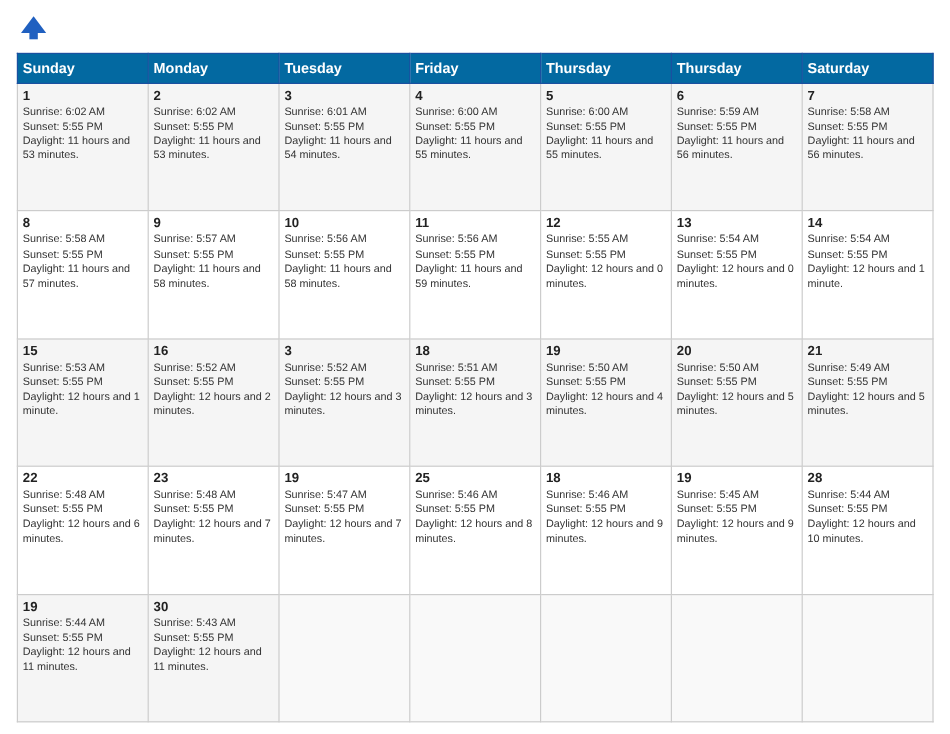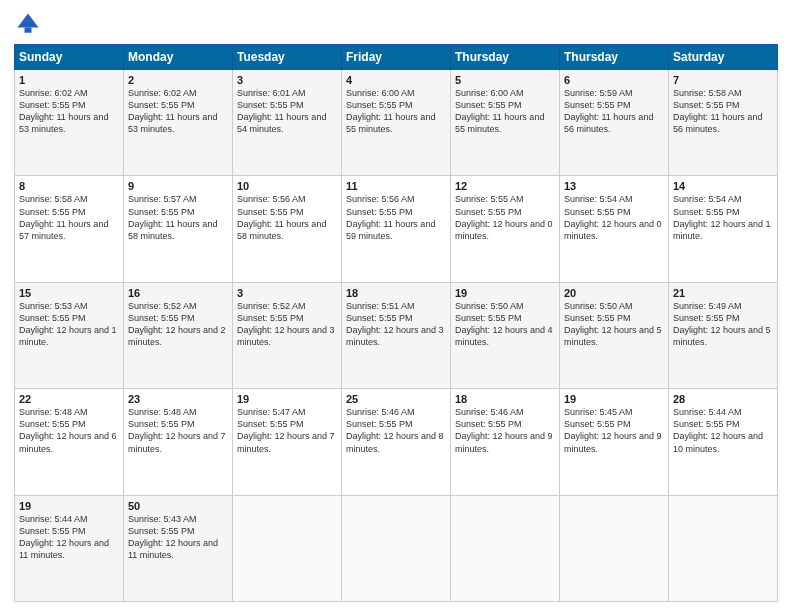--- a/index.html
+++ b/index.html
@@ -257,21 +257,21 @@
             <span class="day-num">28</span>
 <div class="day-content">Sunrise: 5:44 AM<br>Sunset: 5:55 PM<br>Daylight: 12 hours and 10 minutes.</div>
           </td>
         </tr>
         <tr>
           <td>
             <span class="day-num">19</span>
 <div class="day-content">Sunrise: 5:44 AM<br>Sunset: 5:55 PM<br>Daylight: 12 hours and 11 minutes.</div>
           </td>
           <td>
-            <span class="day-num">50</span>
+            <span class="day-num">30</span>
 <div class="day-content">Sunrise: 5:43 AM<br>Sunset: 5:55 PM<br>Daylight: 12 hours and 11 minutes.</div>
           </td>
           <td class="empty-cell"></td>
           <td class="empty-cell"></td>
           <td class="empty-cell"></td>
           <td class="empty-cell"></td>
           <td class="empty-cell"></td>
         </tr>
       </tbody>
   </table>

